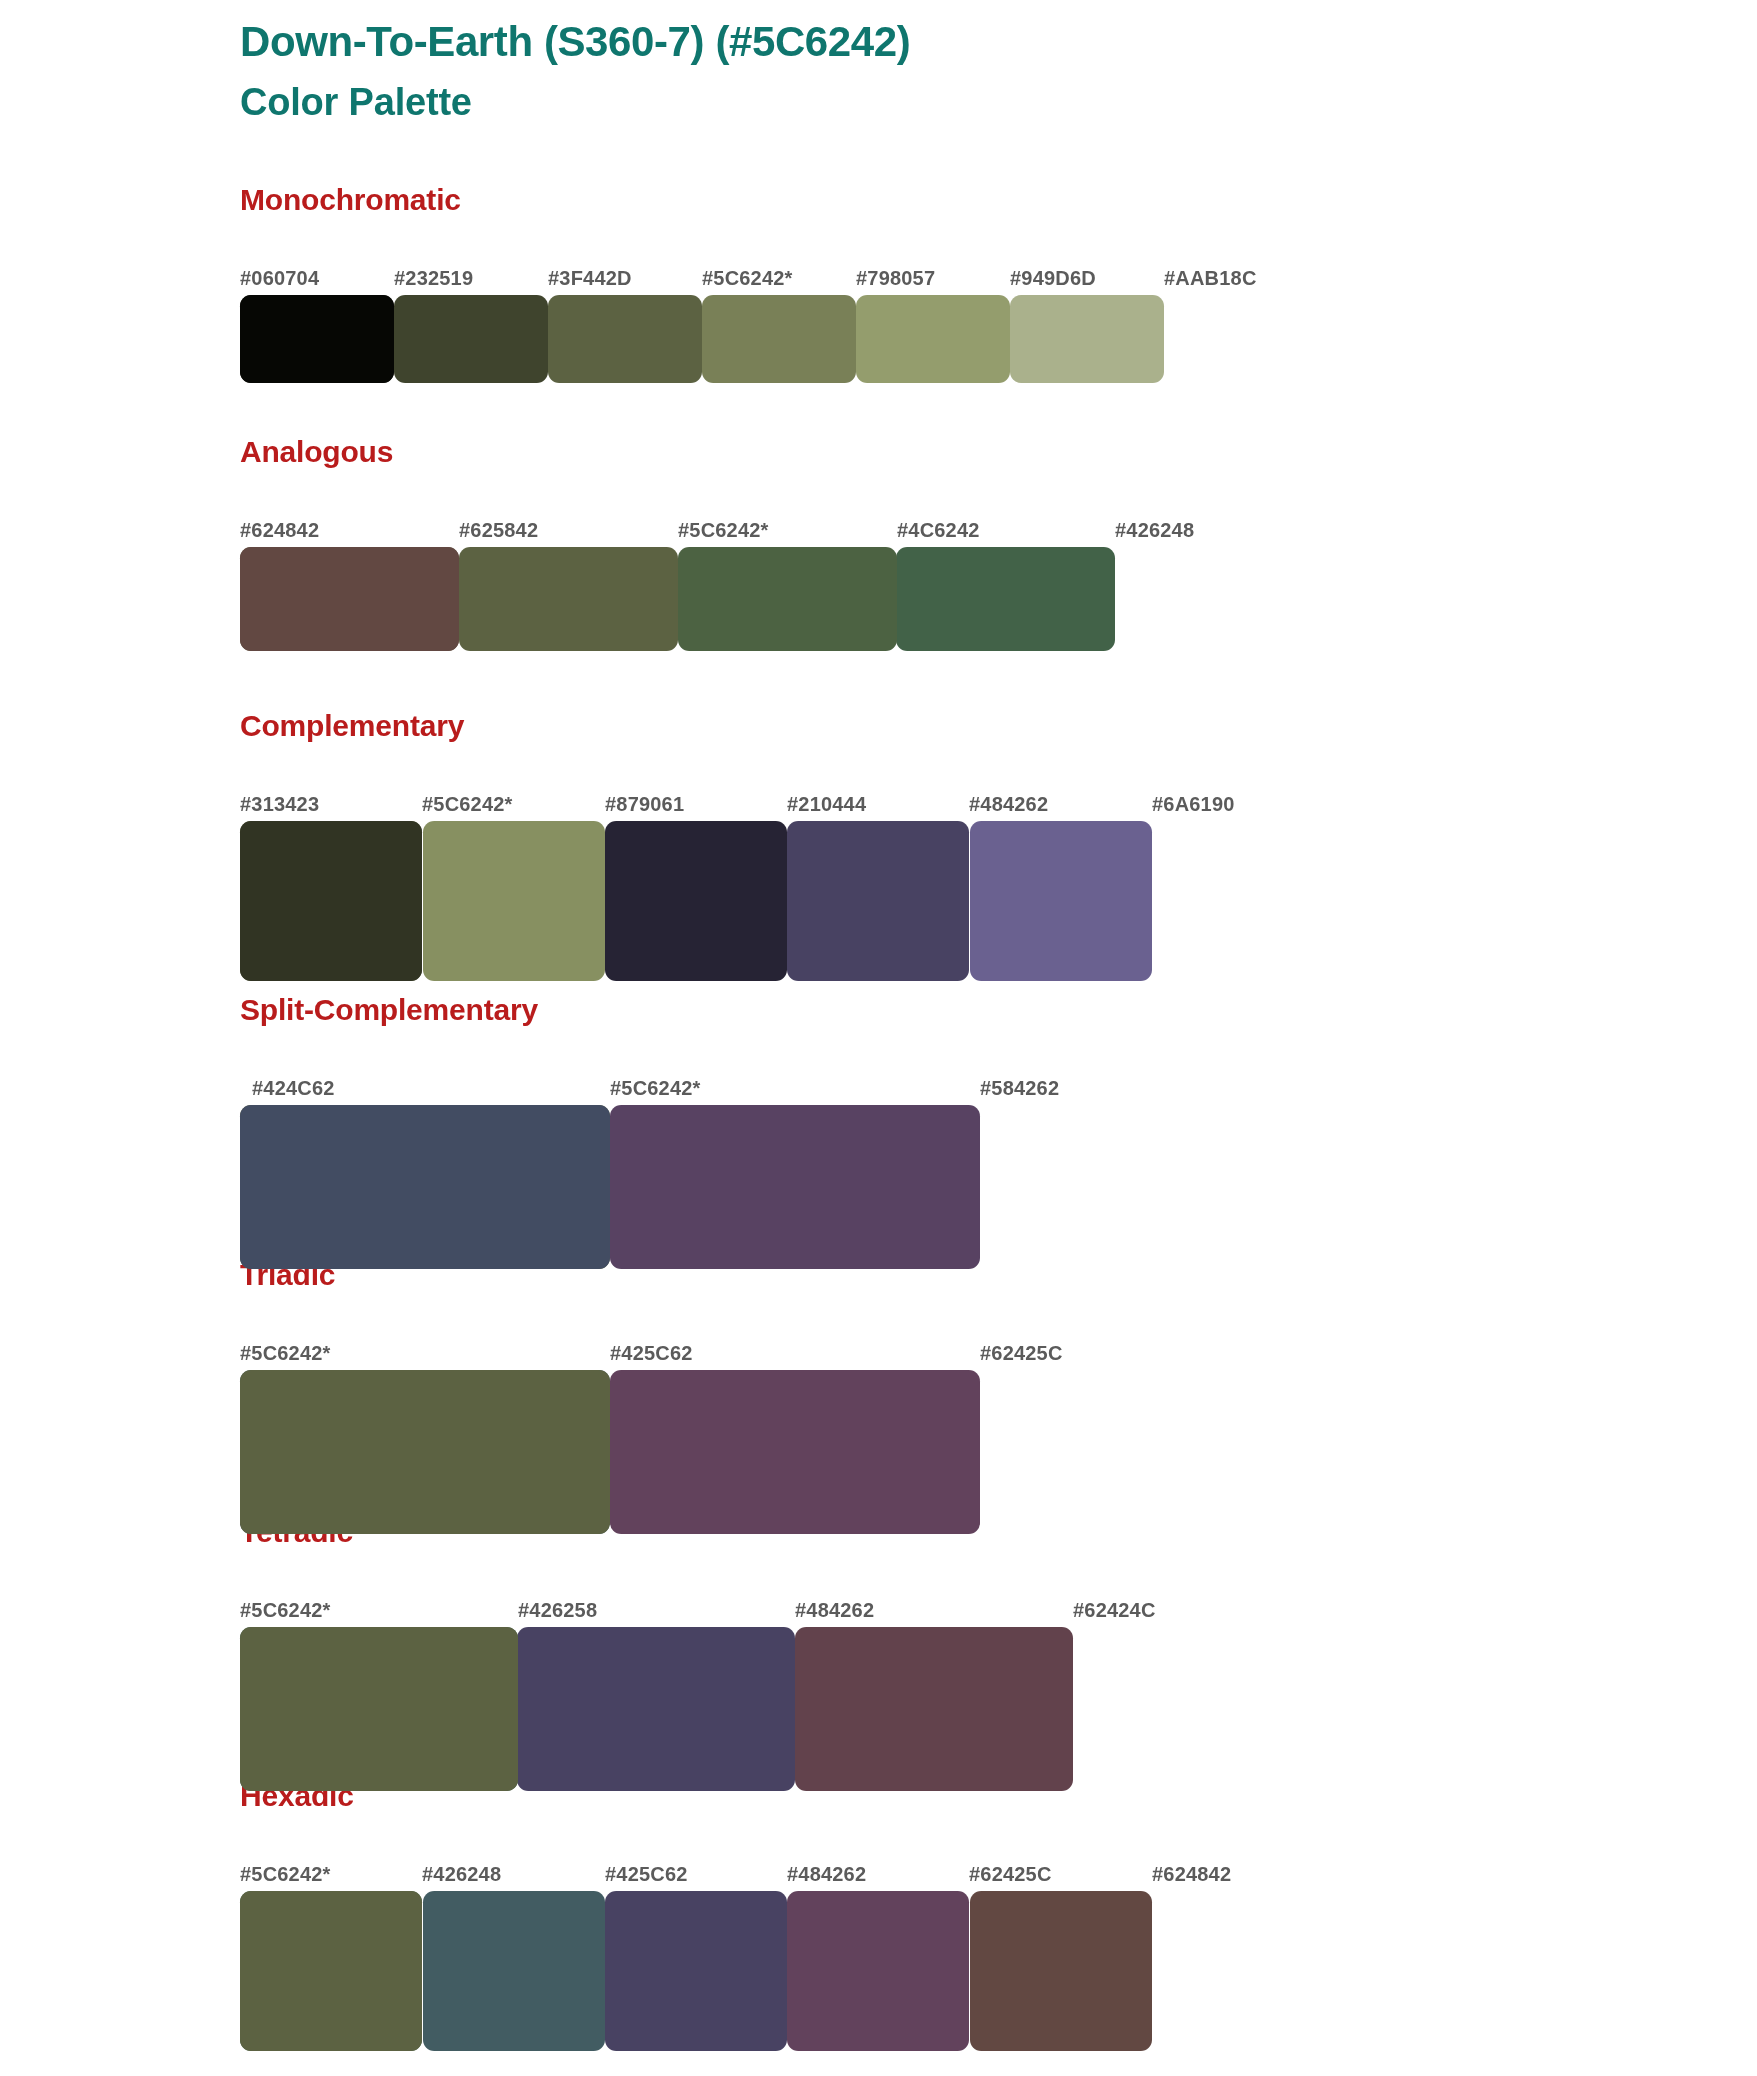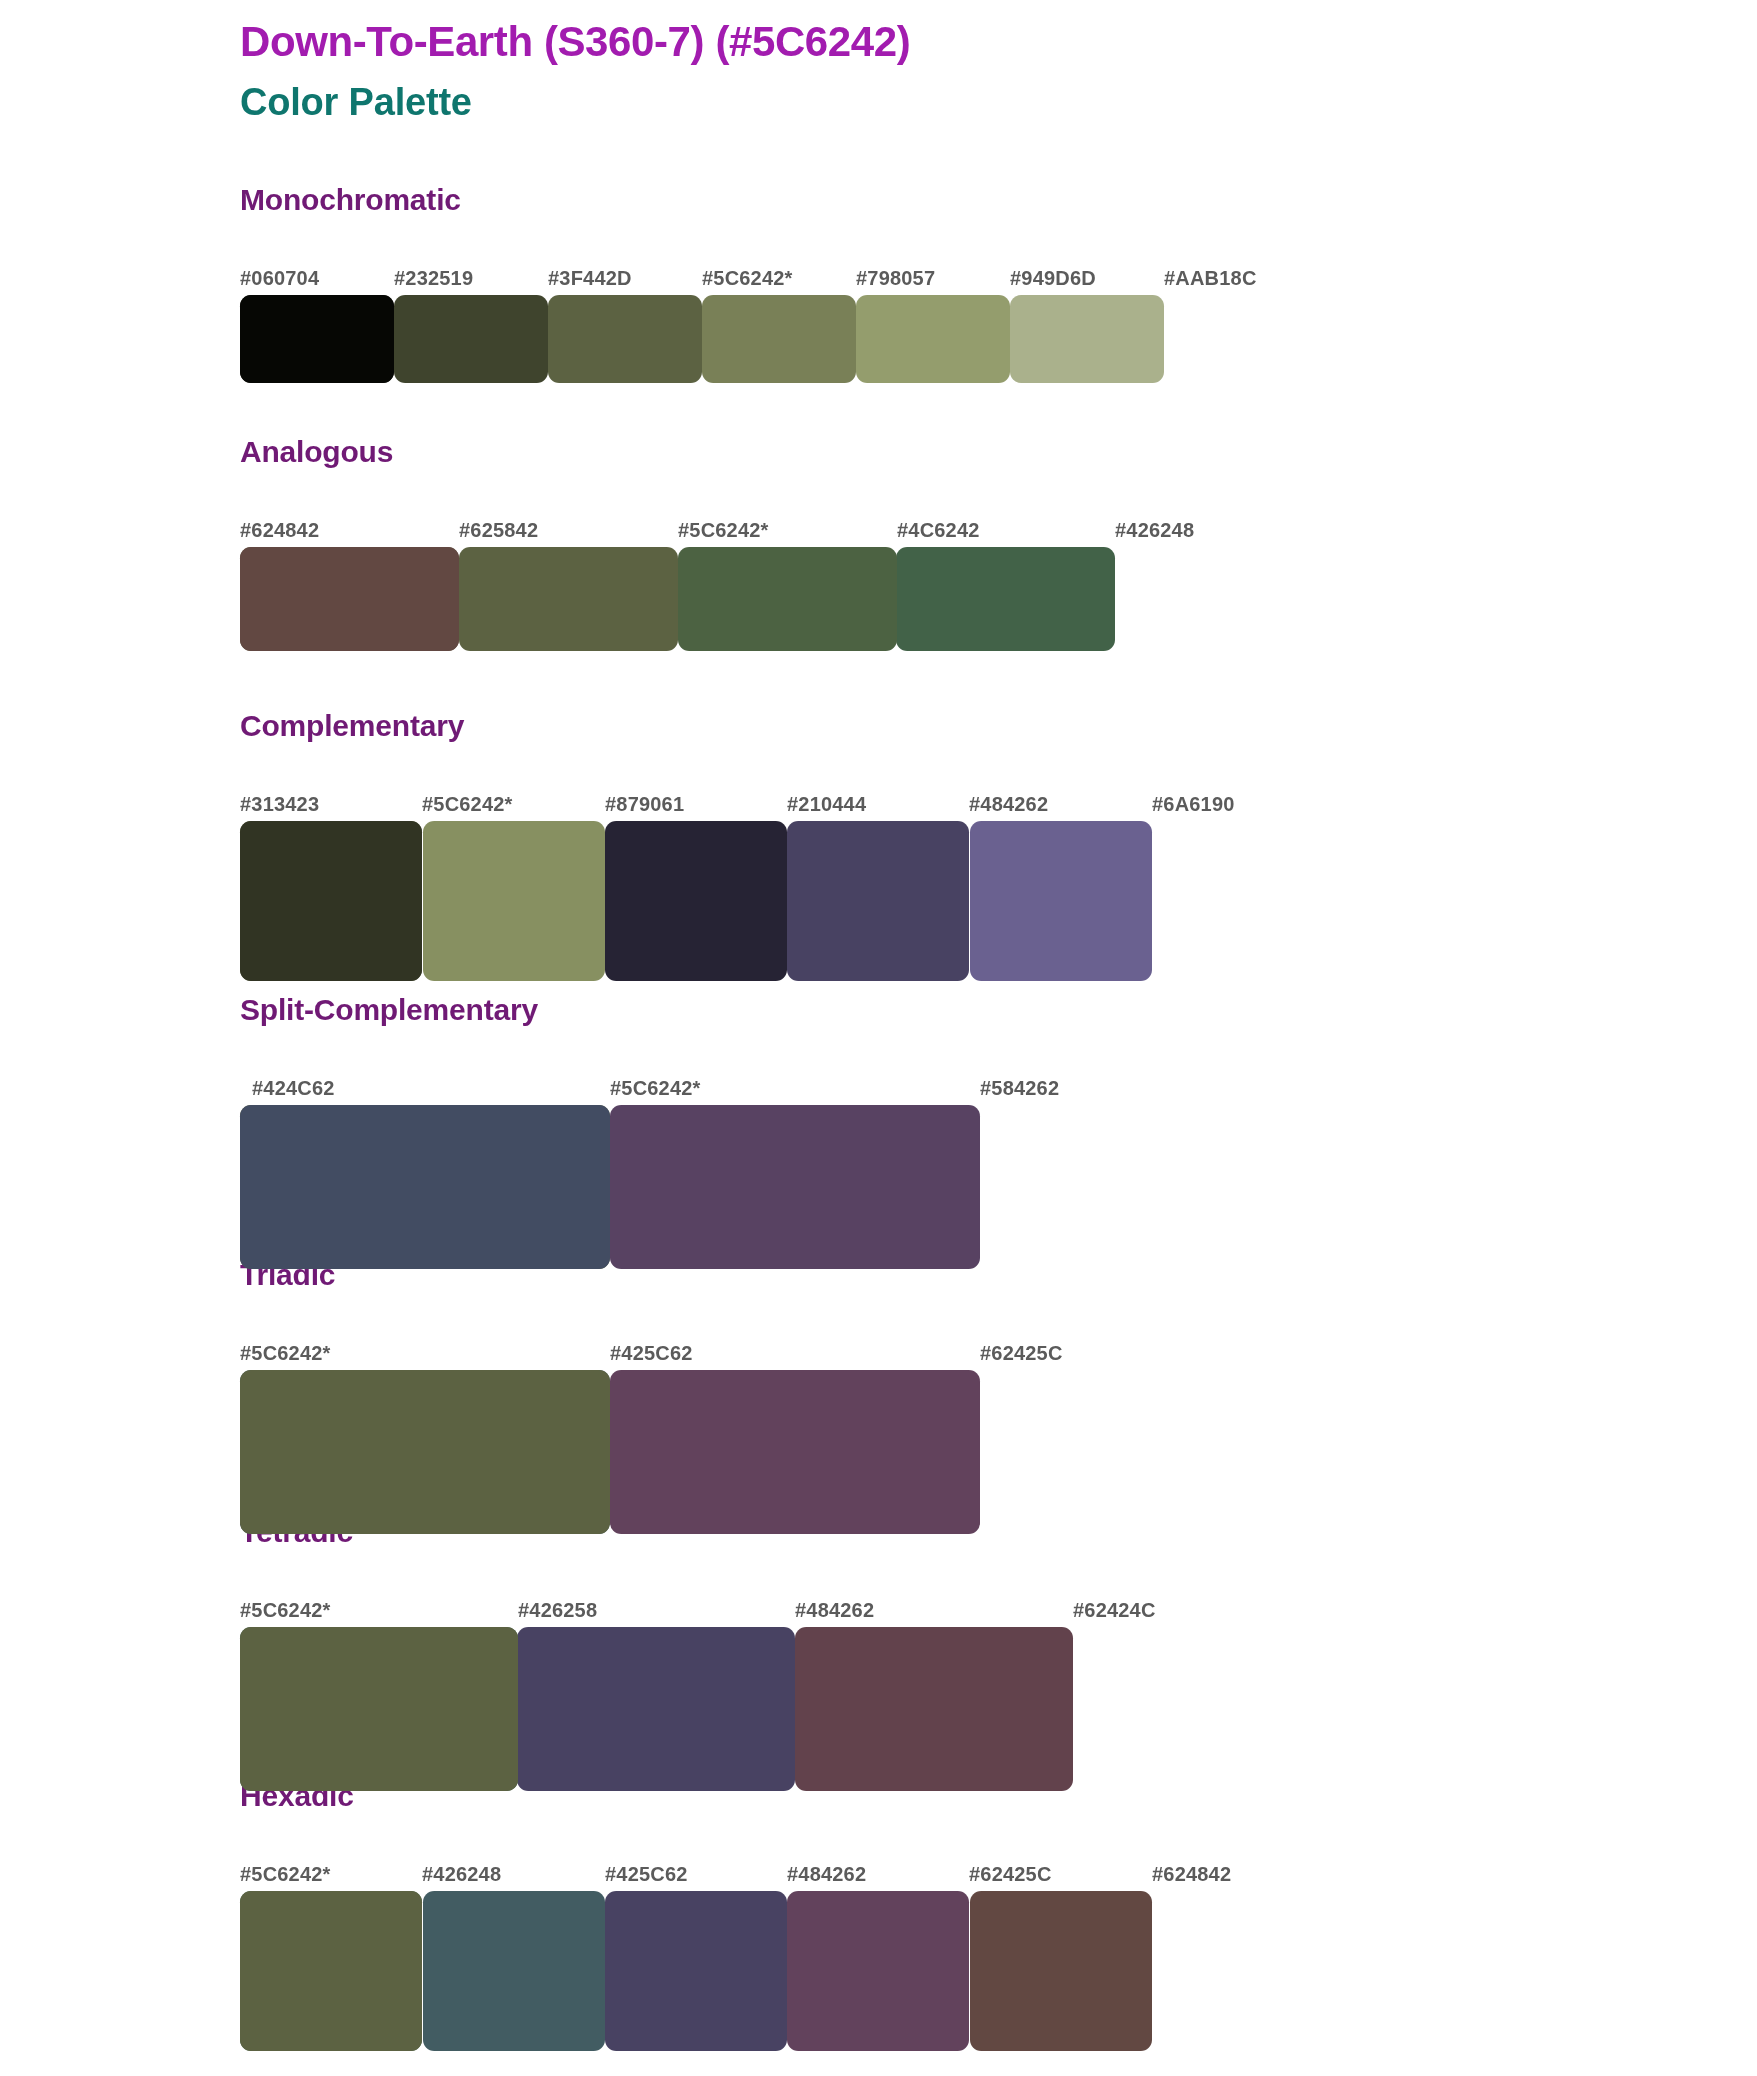--- a/index.html
+++ b/index.html
@@ -28,21 +28,21 @@
   
   .header {
     position: absolute;
     left: 240px;
     top: 17.6px;
     width: 1358px;
   }
   .page-title {
     font-size: 42px;
     font-weight: bold;
-    color: #a21caf;
+    color: #0f766e;
     letter-spacing: -0.4px;
     line-height: 1.12;
     margin: 0;
     white-space: nowrap;
   }
   .page-subtitle {
     font-size: 38px;
     font-weight: bold;
     color: #0f766e;
     letter-spacing: -0.2px;
@@ -58,21 +58,21 @@
     width: 1757px;
   }
   .section {
     position: relative;
     margin: 0 0 0 0;
     padding: 0 0 0 0;
   }
   .section-heading {
     font-size: 30px;
     font-weight: bold;
-    color: #701a75;
+    color: #b91c1c;
     letter-spacing: -0.2px;
     margin: 0 0 0 240px;
     line-height: 1.0;
     padding-top: 0;
   }
   .labels-row {
     position: relative;
     height: 34px;
     margin-left: 240px;
   }

